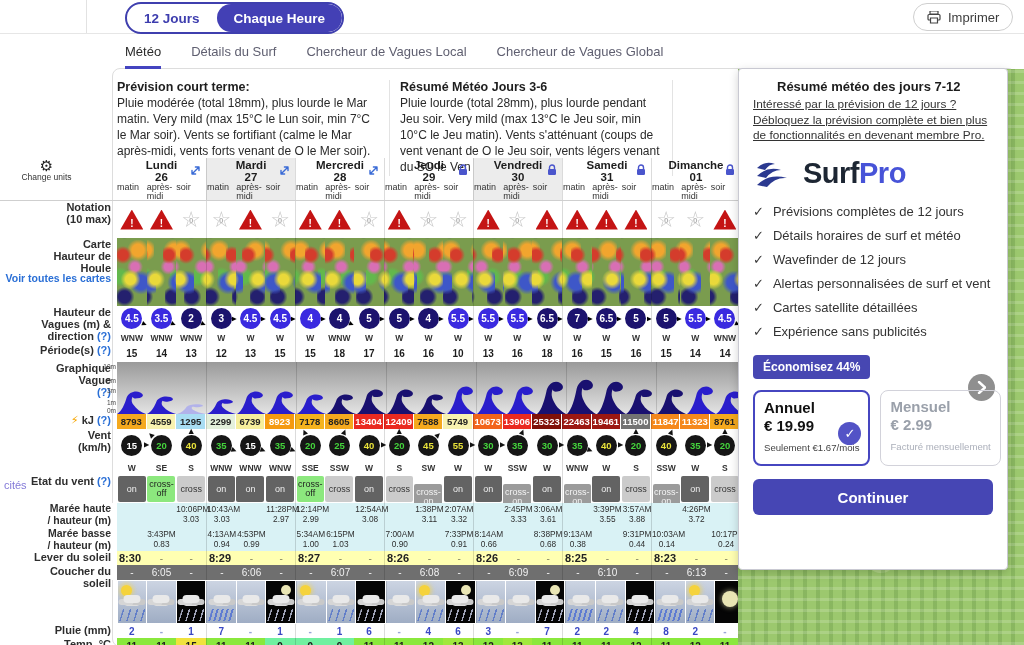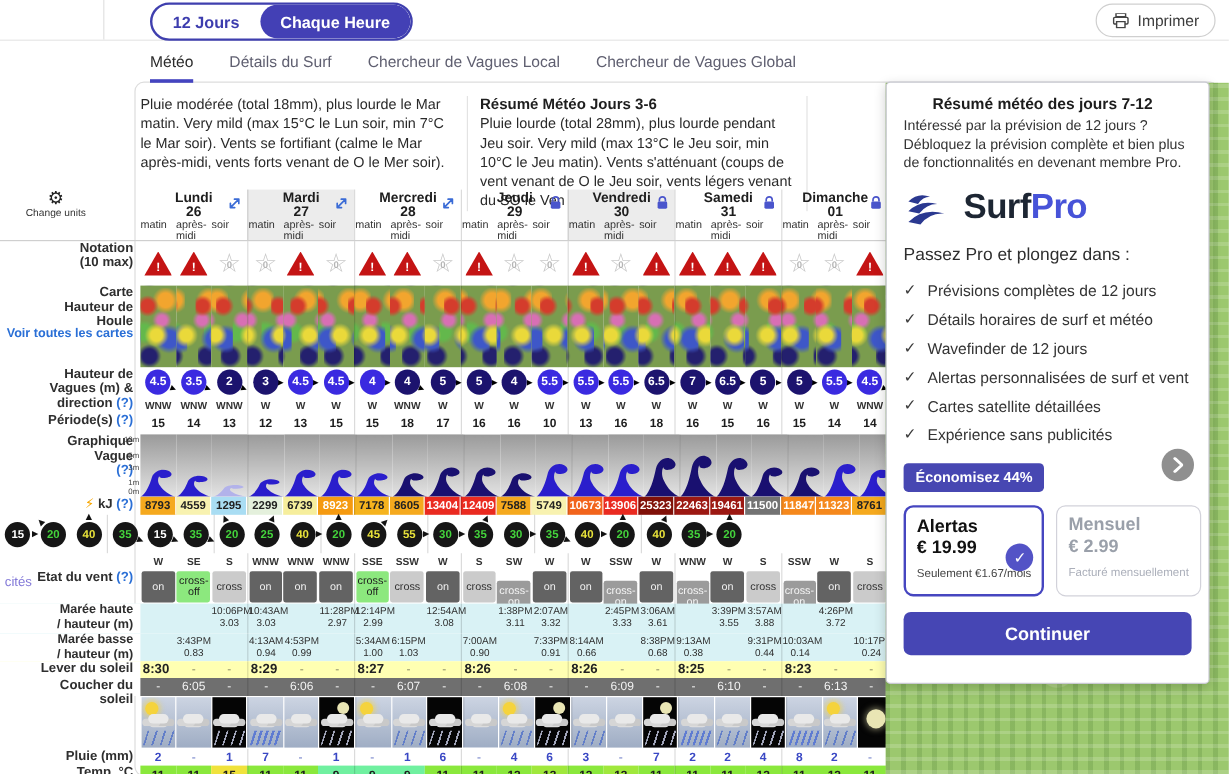--- a/index.html
+++ b/index.html
@@ -143,21 +143,21 @@
   #greenmap{position:absolute;left:738px;top:69px;width:286px;height:576px;z-index:3;background-color:#9cc86e;
     background-image:
       repeating-linear-gradient(0deg,rgba(255,255,255,.16) 0 3px,transparent 3px 11px),
       repeating-linear-gradient(90deg,rgba(70,120,45,.22) 0 4px,transparent 4px 13px),
       radial-gradient(circle at 25% 30%,#bfe094 0 16px,transparent 17px),
       radial-gradient(circle at 75% 62%,#86b85c 0 20px,transparent 21px),
       radial-gradient(circle at 50% 85%,#b0d486 0 14px,transparent 15px);}
   #promo{position:absolute;left:738px;top:68px;width:270px;height:502px;box-sizing:border-box;background:#fff;
     border:1px solid #c9c9d2;border-radius:4px;box-shadow:0 3px 10px rgba(0,0,0,.18);z-index:4;padding:10px 14px;}
   #promo h3{margin:0;font-size:13px;color:#1c1c1c;padding-left:24px;}
-  #promo .pbody{margin-top:3px;font-size:11.8px;line-height:1.33;color:#333;}
+  #promo .pbody{margin-top:3px;font-size:11.8px;line-height:1.33;color:#333;text-decoration:underline;}
   #logo{display:flex;align-items:center;gap:8px;margin:13px 0 0 2px;}
   #logo .lsurf{font-size:29px;font-weight:bold;color:#1d2633;letter-spacing:-.5px;}
   #logo .lpro{font-size:29px;font-weight:bold;color:#4753d8;letter-spacing:-.5px;}
   #tagline{margin-top:15px;font-size:14.5px;color:#2e2e2e;}
   #feats{margin-top:9px;}
   .feat{display:flex;align-items:center;gap:9px;height:24px;font-size:13px;color:#333;}
   .feat .ck{color:#3a3a3a;font-weight:bold;font-size:13px;}
   #chev{position:absolute;right:12px;top:305px;width:27px;height:27px;border-radius:50%;background:#8f8f8f;
     display:flex;align-items:center;justify-content:center;}
   #badge{display:inline-block;margin-top:12px;background:#4747b2;color:#fff;font-size:12px;font-weight:bold;
@@ -201,20 +201,21 @@
     <div class="tab active">Météo</div>
     <div class="tab">Détails du Surf</div>
     <div class="tab">Chercheur de Vagues Local</div>
     <div class="tab">Chercheur de Vagues Global</div>
   </div>
 
 <div id="card"></div>
 
 <div id="sums">
   <div class="sumblk">
+    <h4>Prévision court terme:</h4>
     <p>Pluie modérée (total 18mm), plus lourde le Mar matin. Very mild (max 15°C le Lun soir, min 7°C le Mar soir). Vents se fortifiant (calme le Mar après-midi, vents forts venant de O le Mer soir).</p>
   </div>
   <div class="sumblk">
     <h4>Résumé Météo Jours 3-6</h4>
     <p>Pluie lourde (total 28mm), plus lourde pendant Jeu soir. Very mild (max 13°C le Jeu soir, min 10°C le Jeu matin). Vents s'atténuant (coups de vent venant de O le Jeu soir, vents légers venant du SO le Ven soir).</p>
   </div>
   <div id="sumspacer"></div>
 </div>
 
 <div id="ftable">
@@ -723,20 +724,22 @@
       <div class="cell" style="background: rgb(234, 42, 32); color: rgb(255, 255, 255);">13906</div>
       <div class="cell" style="background: rgb(128, 16, 8); color: rgb(255, 255, 255);">25323</div>
       <div class="cell db" style="background: rgb(156, 24, 18); color: rgb(255, 255, 255);">22463</div>
       <div class="cell" style="background: rgb(156, 24, 18); color: rgb(255, 255, 255);">19461</div>
       <div class="cell" style="background: #737373; color: rgb(255, 255, 255);">11500</div>
       <div class="cell db" style="background: rgb(245, 136, 28); color: rgb(255, 255, 255);">11847</div>
       <div class="cell" style="background: rgb(245, 136, 28); color: rgb(255, 255, 255);">11323</div>
       <div class="cell" style="background: rgb(245, 169, 30); color: rgb(34, 34, 34);">8761</div>
     </div>
     <div class="frow r-windc">
+      <div class="rlabel">Vent
+(km/h)</div>
       <div class="cell">
         <span class="windc wcol-w">15</span>
         <span class="warr" style="transform: translate(-50%, -50%) rotate(90deg) translateY(-14px);">▲</span>
       </div>
       <div class="cell">
         <span class="windc wcol-g">20</span>
         <span class="warr" style="transform: translate(-50%, -50%) rotate(315deg) translateY(-14px);">▲</span>
       </div>
       <div class="cell">
         <span class="windc wcol-y">40</span>
@@ -1335,21 +1338,20 @@
   <h3>Résumé météo des jours 7-12</h3>
   <div class="pbody">Intéressé par la prévision de 12 jours ? Débloquez la prévision complète et bien plus de fonctionnalités en devenant membre Pro.</div>
   <div id="logo">
     <svg width="40" height="32" viewBox="0 0 40 32">
       <path d="M2 10 Q10 2 20 6 Q14 6 10 12 Z" fill="#2b3990"></path>
       <path d="M2 18 Q12 8 26 12 Q17 12 11 20 Z" fill="#2b3990"></path>
       <path d="M2 27 Q14 15 32 20 Q20 19 12 29 Z" fill="#2b3990"></path>
     </svg>
     <div><span class="lsurf">Surf</span><span class="lpro">Pro</span></div>
   </div>
-  <div id="tagline">Passez Pro et plongez dans :</div>
   <div id="feats">
       <div class="feat">
         <span class="ck">✓</span>
         <span>Prévisions complètes de 12 jours</span>
       </div>
       <div class="feat">
         <span class="ck">✓</span>
         <span>Détails horaires de surf et météo</span>
       </div>
       <div class="feat">
@@ -1370,21 +1372,21 @@
       </div>
     </div>
   <div id="chev">
     <svg width="9" height="13" viewBox="0 0 9 13">
         <path d="M2 1l6 5.5L2 12" fill="none" stroke="#fff" stroke-width="2.4" stroke-linecap="round" stroke-linejoin="round"></path>
       </svg>
   </div>
   <div id="badge">Économisez 44%</div>
   <div id="plans">
     <div class="plan sel">
-      <div class="pn">Alertas</div>
+      <div class="pn">Annuel</div>
       <div class="pp">€ 19.99</div>
       <div class="ckcircle">✓</div>
       <div class="pnote">Seulement €1.67/mois</div>
     </div>
     <div class="plan alt">
       <div class="pn">Mensuel</div>
       <div class="pp">€ 2.99</div>
       <div class="pnote">Facturé mensuellement</div>
     </div>
   </div>

